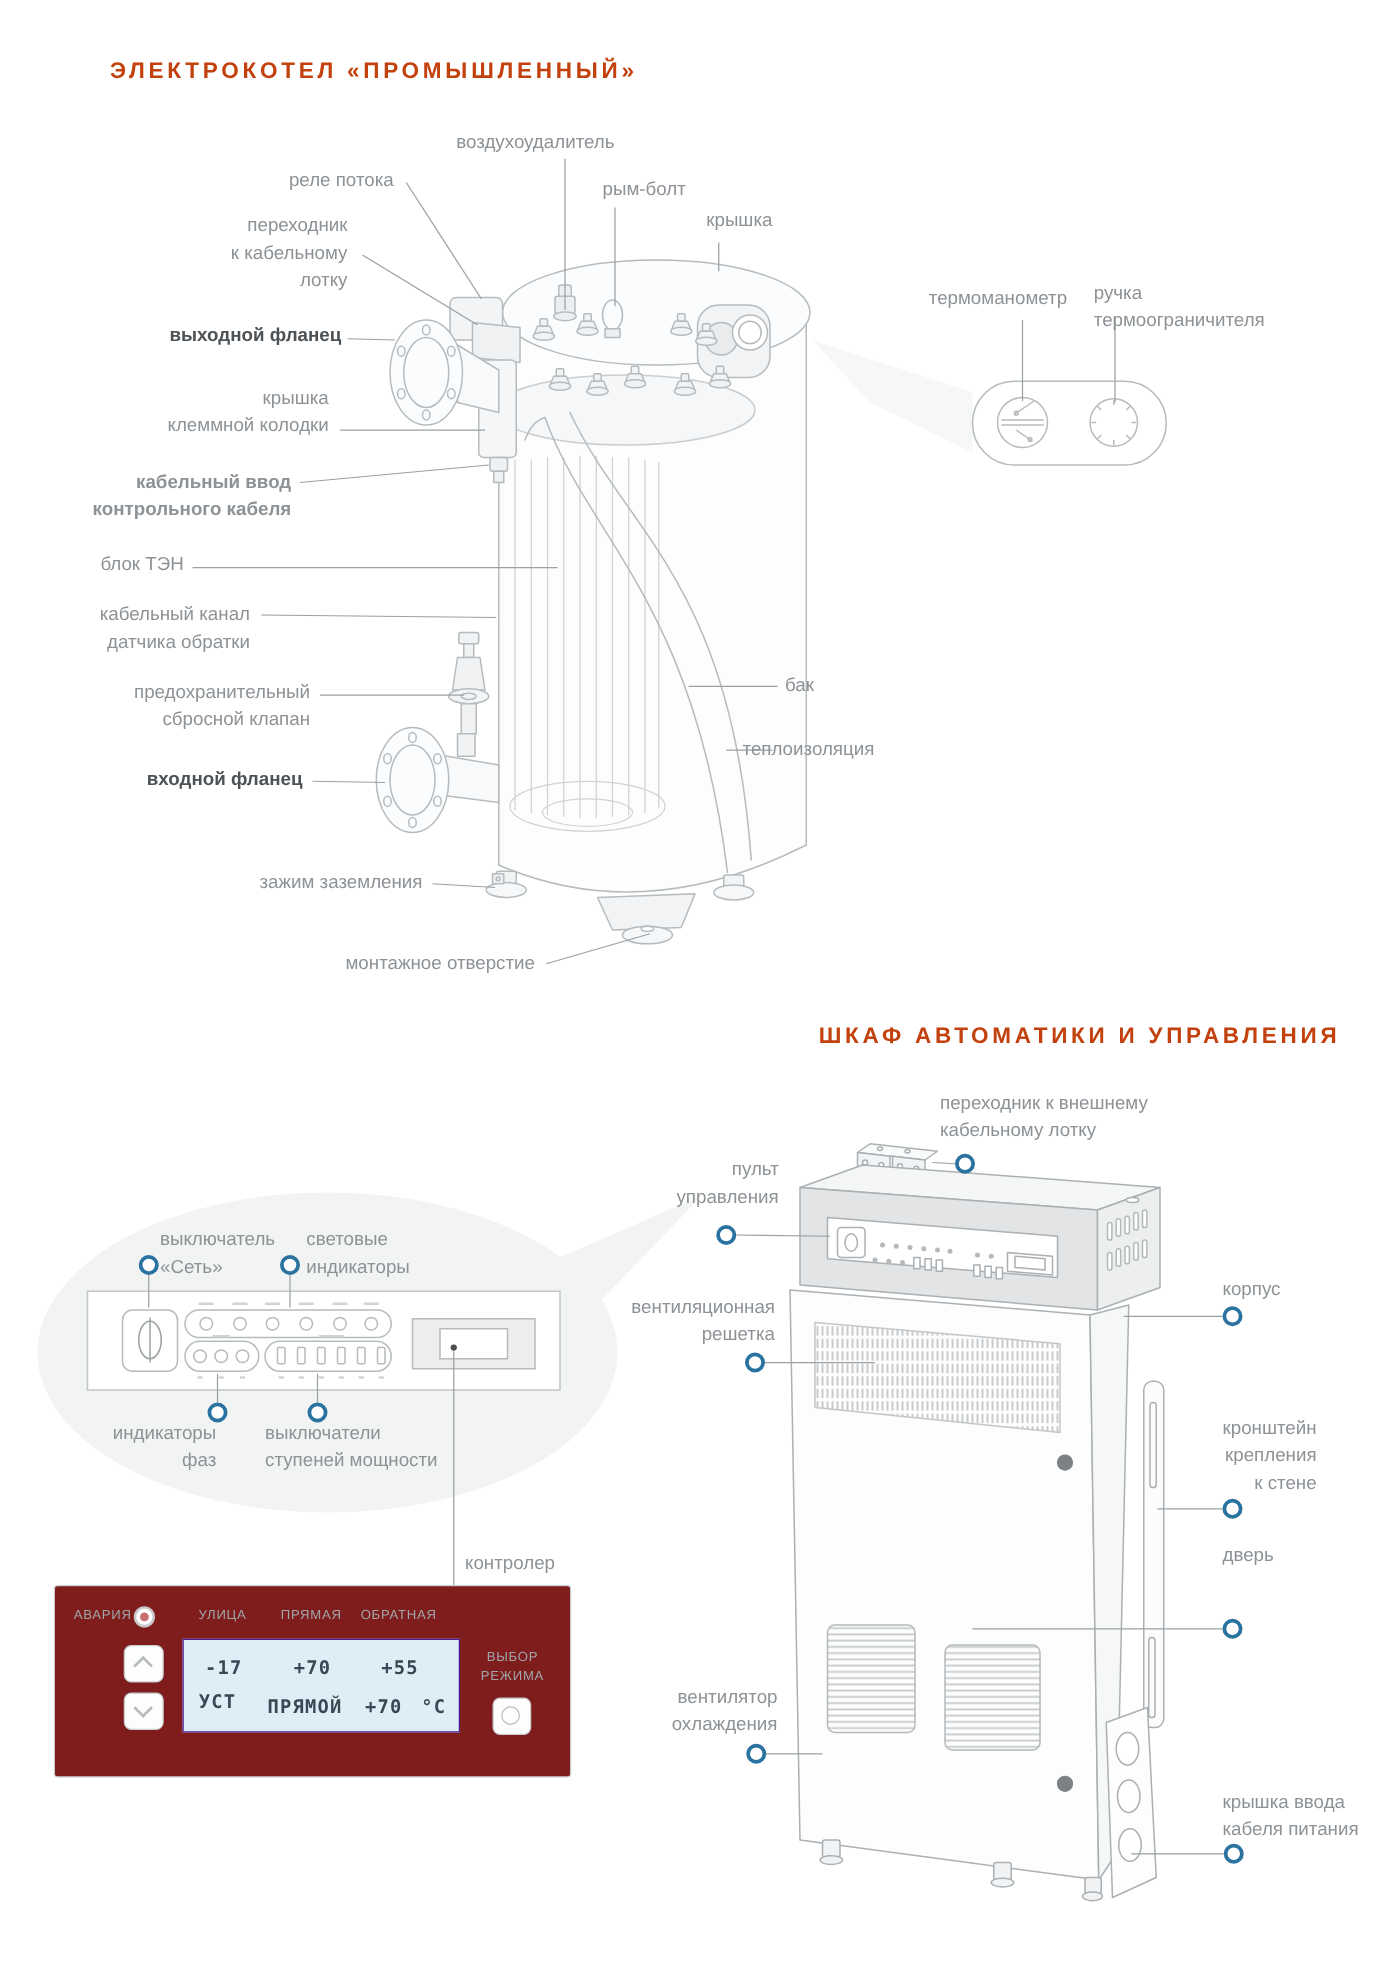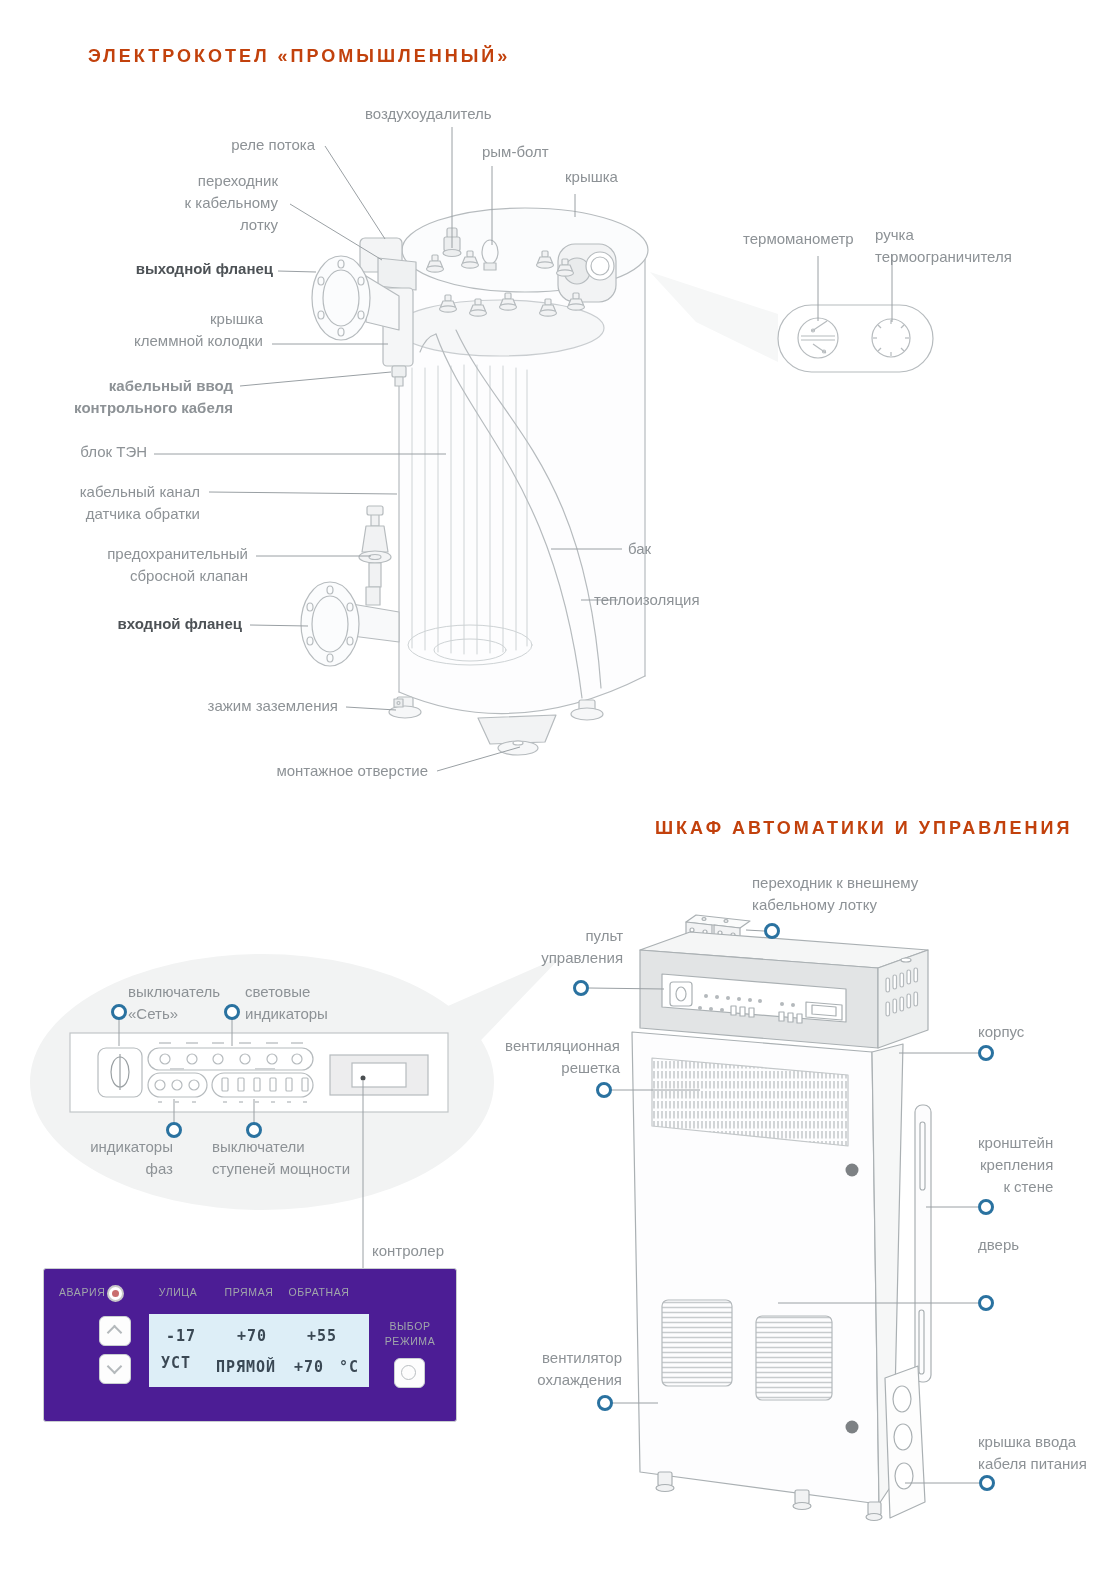--- a/index.html
+++ b/index.html
@@ -4,29 +4,29 @@
 <style>
   html,body{margin:0;padding:0;background:#fff;}
   .canvas{position:relative;width:1104px;height:1572px;background:#fff;overflow:hidden;
           font-family:"Liberation Sans",sans-serif;}
   .art{position:absolute;left:0;top:0;width:1104px;height:1572px;}
   .lbl{position:absolute;font-size:15px;line-height:22px;color:#8d9296;white-space:pre-line;}
   .lbl.r{text-align:right;}
   .lbl.b{color:#4d5256;font-weight:bold;}
   .section-title{position:absolute;font-size:18px;font-weight:bold;letter-spacing:3px;color:#c2410c;}
   
-  .controller{position:absolute;background:#4c1d95;border:1.5px solid #c9cdd0;border-radius:3px;}
+  .controller{position:absolute;background:#7f1d1d;border:1.5px solid #c9cdd0;border-radius:3px;}
   .ctl-small{position:absolute;font-size:10.5px;letter-spacing:.6px;color:#a0a6aa;text-align:center;}
   .led{position:absolute;width:13px;height:13px;border-radius:50%;border:2px solid #c9c9c9;background:#fff;}
   .led::after{content:"";position:absolute;left:3px;top:3px;width:7px;height:7px;border-radius:50%;background:#c96e6e;}
   .ctl-btn{position:absolute;width:30px;height:28px;border:1.5px solid #c9ced1;border-radius:6px;background:#fdfdfd;}
   .chev{position:absolute;left:9px;width:9px;height:9px;border-left:2px solid #b4b9bc;border-top:2px solid #b4b9bc;}
   .chev.up{top:10px;transform:rotate(45deg);}
   .chev.dn{top:6px;transform:rotate(225deg);}
-  .lcd{position:absolute;background:#ddeef7;border:3px solid #4c1d95;}
+  .lcd{position:absolute;background:#ddeef7;border:1px solid #4c1d95;}
   .lcd-txt{position:absolute;font-family:"DejaVu Sans Mono",monospace;font-weight:bold;
            font-size:15px;letter-spacing:1px;color:#3a4854;text-align:center;}
   .mode-btn{position:absolute;width:29px;height:28px;border:1.5px solid #c9ced1;border-radius:6px;background:#fdfdfd;}
   .mode-btn::after{content:"";position:absolute;left:6px;top:5.5px;width:13px;height:13px;border-radius:50%;border:1.5px solid #b9bec1;}
 </style>
 </head>
 <body>
 
 <div class="canvas">
 

